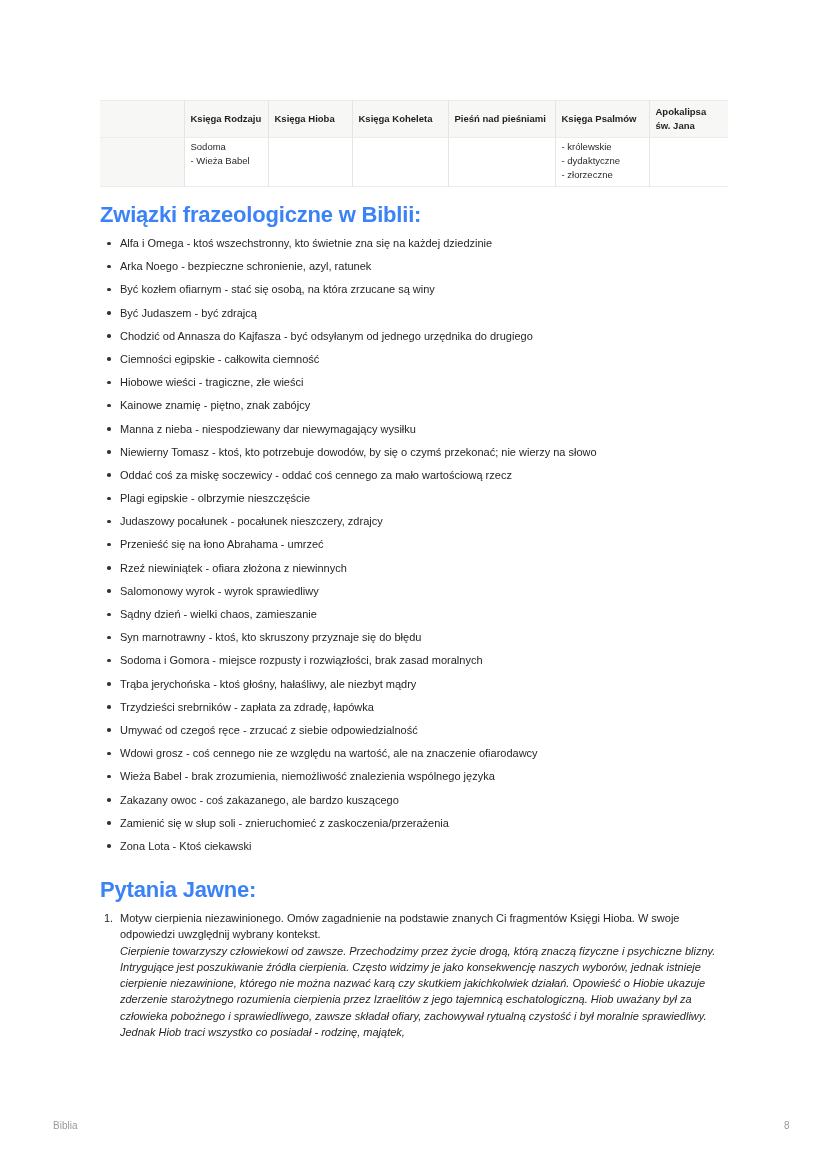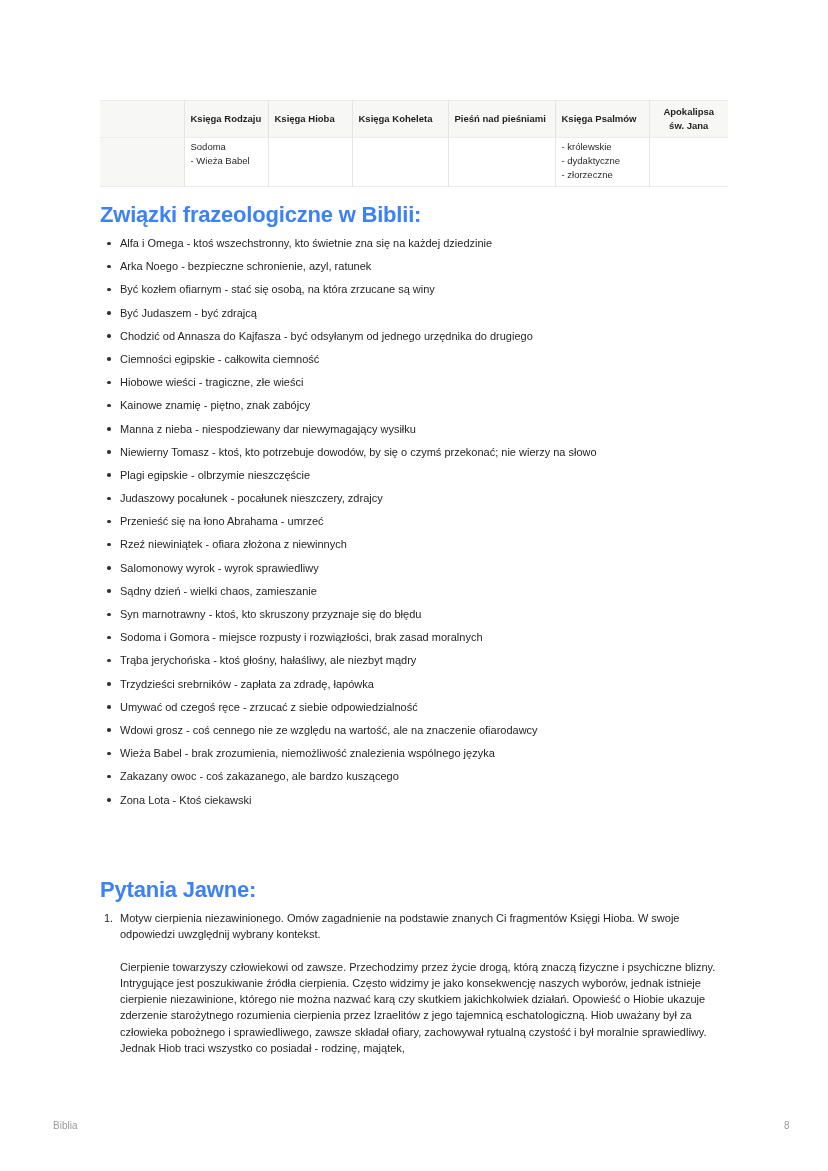--- a/index.html
+++ b/index.html
@@ -22,21 +22,21 @@
       text-align: left;
       padding: 4px 6px;
       line-height: 14px;
       color: #2a2a2a;
     }
     th { font-weight: 600; background: #f7f7f5; height: 35px; vertical-align: middle; color: #1f1f1f; }
     thead tr { border-top: 1px solid #ececea; border-bottom: 1px solid #ececea; }
     tbody tr { border-bottom: 1px solid #ececea; }
     td.rowhead { background: #f7f7f5; }
     th:first-child, td:first-child { border-left: none; }
-    th:last-child, td:last-child { border-right: none; text-align: center; }
+    th:last-child, td:last-child { border-right: none; }
     td { height: 46px; padding-top: 2px; }
     .cell-lines span { display: block; }
 
     
     h2 {
       position: absolute;
       left: 100px;
       font-size: 22px;
       font-weight: 700;
       color: #3b82f6;
@@ -77,21 +77,21 @@
       position: absolute;
       left: 100px;
       top: 910px;
       width: 630px;
       font-size: 11px;
       color: #262626;
       line-height: 16.3px;
     }
     .q-item { position: relative; padding-left: 20px; }
     .q-num { position: absolute; left: 4px; top: 0; }
-    .q-answer { margin-top: 16px; }
+    .q-answer { margin-top: 0; font-style: italic; }
 
     
     .footer-left { position: absolute; left: 37px; top: 1120px; font-size: 10px; color: #9a9a9a; padding-left: 16px; }
     .footer-right { position: absolute; left: 784px; top: 1120px; font-size: 10px; color: #9a9a9a; }
   </style>
 </head>
 <body>
 
 <div class="page">
 
@@ -144,34 +144,36 @@
     <li>Alfa i Omega - ktoś wszechstronny, kto świetnie zna się na każdej dziedzinie</li>
     <li>Arka Noego - bezpieczne schronienie, azyl, ratunek</li>
     <li>Być kozłem ofiarnym - stać się osobą, na która zrzucane są winy</li>
     <li>Być Judaszem - być zdrajcą</li>
     <li>Chodzić od Annasza do Kajfasza - być odsyłanym od jednego urzędnika do drugiego</li>
     <li>Ciemności egipskie - całkowita ciemność</li>
     <li>Hiobowe wieści - tragiczne, złe wieści</li>
     <li>Kainowe znamię - piętno, znak zabójcy</li>
     <li>Manna z nieba - niespodziewany dar niewymagający wysiłku</li>
     <li>Niewierny Tomasz - ktoś, kto potrzebuje dowodów, by się o czymś przekonać; nie wierzy na słowo</li>
+    <li>Oddać coś za miskę soczewicy - oddać coś cennego za mało wartościową rzecz</li>
     <li>Plagi egipskie - olbrzymie nieszczęście</li>
     <li>Judaszowy pocałunek - pocałunek nieszczery, zdrajcy</li>
     <li>Przenieść się na łono Abrahama - umrzeć</li>
     <li>Rzeź niewiniątek - ofiara złożona z niewinnych</li>
     <li>Salomonowy wyrok - wyrok sprawiedliwy</li>
     <li>Sądny dzień - wielki chaos, zamieszanie</li>
     <li>Syn marnotrawny - ktoś, kto skruszony przyznaje się do błędu</li>
     <li>Sodoma i Gomora - miejsce rozpusty i rozwiązłości, brak zasad moralnych</li>
     <li>Trąba jerychońska - ktoś głośny, hałaśliwy, ale niezbyt mądry</li>
     <li>Trzydzieści srebrników - zapłata za zdradę, łapówka</li>
     <li>Umywać od czegoś ręce - zrzucać z siebie odpowiedzialność</li>
     <li>Wdowi grosz - coś cennego nie ze względu na wartość, ale na znaczenie ofiarodawcy</li>
     <li>Wieża Babel - brak zrozumienia, niemożliwość znalezienia wspólnego języka</li>
     <li>Zakazany owoc - coś zakazanego, ale bardzo kuszącego</li>
+    <li>Zamienić się w słup soli - znieruchomieć z zaskoczenia/przerażenia</li>
     <li>Zona Lota - Ktoś ciekawski</li>
   </ul>
 
   <h2 id="h-questions">Pytania Jawne:</h2>
 
   <div class="questions">
     <div class="q-item">
       <span class="q-num">1.</span>
       <p>Motyw cierpienia niezawinionego. Omów zagadnienie na podstawie znanych Ci fragmentów Księgi Hioba. W swoje odpowiedzi uwzględnij wybrany kontekst.</p>
       <p class="q-answer">Cierpienie towarzyszy człowiekowi od zawsze. Przechodzimy przez życie drogą, którą znaczą fizyczne i psychiczne blizny. Intrygujące jest poszukiwanie źródła cierpienia. Często widzimy je jako konsekwencję naszych wyborów, jednak istnieje cierpienie niezawinione, którego nie można nazwać karą czy skutkiem jakichkolwiek działań. Opowieść o Hiobie ukazuje zderzenie starożytnego rozumienia cierpienia przez Izraelitów z jego tajemnicą eschatologiczną. Hiob uważany był za człowieka pobożnego i sprawiedliwego, zawsze składał ofiary, zachowywał rytualną czystość i był moralnie sprawiedliwy. Jednak Hiob traci wszystko co posiadał - rodzinę, majątek,</p>

